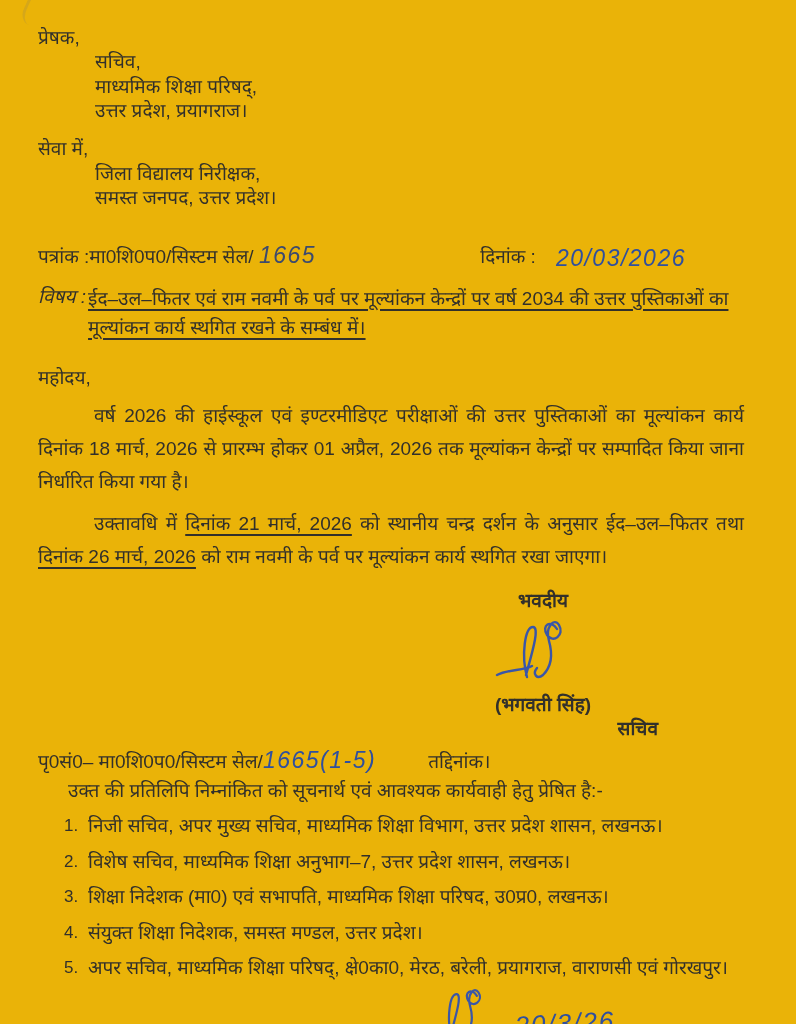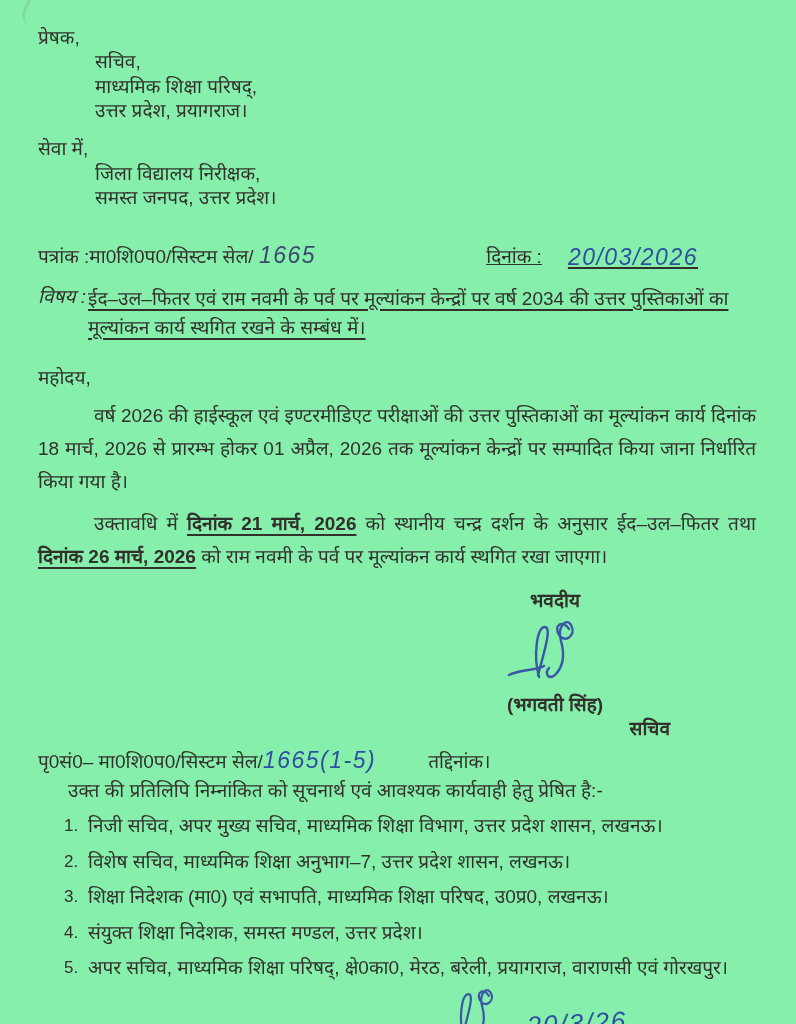--- a/index.html
+++ b/index.html
@@ -4,25 +4,25 @@
 <style>
   html,body{margin:0;padding:0;}
   body{
     background:#dedddb;
     font-family:"Liberation Sans","DejaVu Sans",sans-serif;
   }
   .page{
     position:relative;
     width:796px;height:1024px;
     margin:0 auto;
-    background:#86efac;
+    background:#eab308;
     color:#32302b;
     overflow:hidden;
     box-sizing:border-box;
-    padding:26px 40px 0 38px;
+    padding:26px 52px 0 38px;
     font-size:19px;
     font-weight:500;
     line-height:1.35;
   }
   .scan-smudge{
     position:absolute;top:-6px;left:24px;width:26px;height:34px;
     border-left:3px solid rgba(120,118,112,.18);
     transform:rotate(24deg);border-radius:40%;
   }
   .indent-block{margin-left:57px;}
@@ -34,42 +34,41 @@
   }
   .hw{
     color:#2f4f9f;
     font-style:italic;
     letter-spacing:1.5px;
     font-size:23px;
     font-weight:400;
     line-height:1;
   }
   .hw-dark{color:#3c4a6e;}
-  .date-right{margin-right:58px;display:flex;align-items:center;gap:26px;text-decoration:underline;}
+  .date-right{margin-right:58px;display:flex;align-items:flex-end;gap:20px;}
   .subject-row{display:flex;margin-top:14px;}
   .subject-label{white-space:nowrap;font-style:italic;}
   .subject-text{
     flex:1;margin-left:2px;
     text-decoration:underline;
     text-decoration-thickness:1.6px;
     text-underline-offset:4px;
     line-height:1.55;
   }
   .salutation{margin-top:22px;}
   .para{
     text-align:justify;
     text-indent:56px;
     margin-top:10px;
     line-height:1.72;
   }
   .u{
     text-decoration:underline;
     text-decoration-thickness:1.6px;
     text-underline-offset:4px;
-    font-weight:bold;
   }
   .sig-block{
     width:230px;
     margin:14px 86px 0 auto;
     text-align:center;
     font-weight:bold;
   }
   .sig-closing{margin-bottom:2px;}
   .sig-svg{display:block;margin:0 auto;}
   .sig-name{line-height:1.25;}

